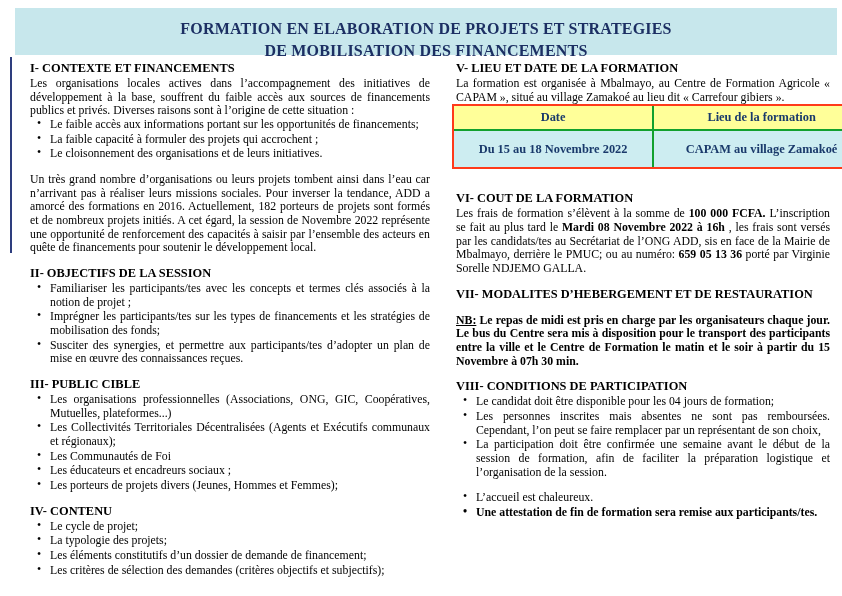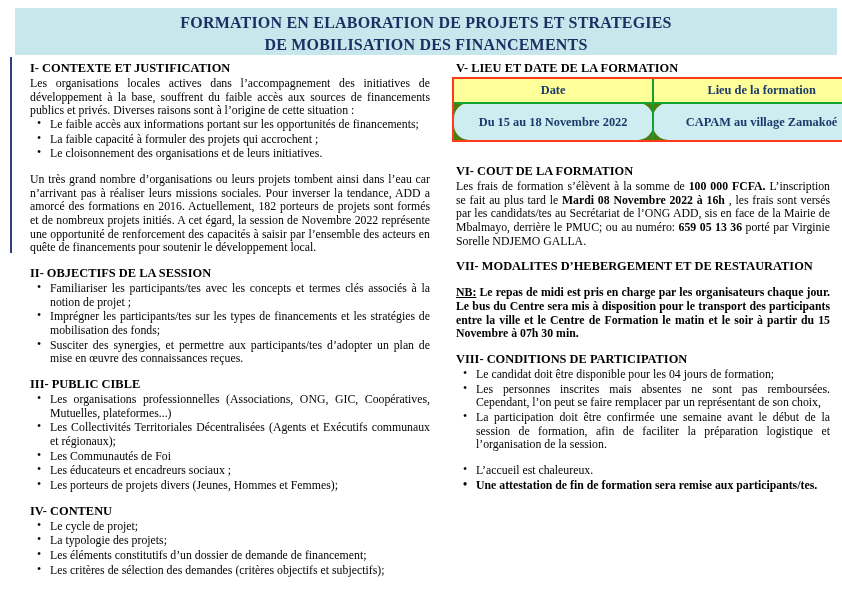--- a/index.html
+++ b/index.html
@@ -11,21 +11,21 @@
     position:relative;
     overflow:hidden;
   }
   .page { position:absolute; inset:0; background:#fff; overflow:hidden; }
 
   .title-band {
     position:absolute; left:15px; top:8px; width:822px; height:47px;
     background:#c7e7ec;
     color:#1c2f63;
     font-weight:bold; font-size:16px; line-height:1.35;
-    text-align:center; padding-top:4px;
+    text-align:center; padding-top:10px;
     letter-spacing:.2px;
   }
 
   .margin-line {
     position:absolute; left:10px; top:57px; width:2px; height:196px;
     background:#2e3e7e;
   }
 
   .columns {
     position:absolute; top:61px; left:30px; right:12px; bottom:0;
@@ -49,21 +49,21 @@
     width:419px; margin:0 0 4px -4px;
     background:#4d7c0f;
   }
   table { border-collapse:collapse; width:100%; table-layout:fixed; }
   th, td {
     border:2px solid #12a02e;
     font-size:12.4px; font-weight:bold; color:#1a3a6b;
     text-align:center; vertical-align:middle;
   }
   th { background:#ffff99; height:24px; }
-  td { background:#cdedf1; height:37px;border-radius:15px; }
+  td { background:#cdedf1; height:37px; }
   th:first-child, td:first-child { border-left:0; width:48%; }
   th:last-child,  td:last-child  { border-right:0; }
   thead th { border-top:0; }
   tbody td { border-bottom:0; }
 
   .nb { font-weight:bold; }
   .nb u { }
 </style>
 </head>
 <body>
@@ -75,21 +75,21 @@
     <div>DE MOBILISATION DES FINANCEMENTS</div>
   </div>
 
   <div class="margin-line"></div>
 
   <div class="columns">
 
     <div class="col-left">
 
       <div class="sec">
-        <h2>I- CONTEXTE ET JUSTIFICATION</h2>
+        <h2>I- CONTEXTE ET FINANCEMENTS</h2>
         <p>Les organisations locales actives dans l’accompagnement des initiatives de développement à la base, souffrent du faible accès aux sources de financements publics et privés. Diverses raisons sont à l’origine de cette situation :</p>
         <ul>
           <li>Le faible accès aux informations portant sur les opportunités de financements;</li>
           <li>La faible capacité à formuler des projets qui accrochent ;</li>
           <li>Le cloisonnement des organisations et de leurs initiatives.</li>
         </ul>
         <div class="gap"></div>
         <p>Un très grand nombre d’organisations ou leurs projets tombent ainsi dans l’eau car n’arrivant pas à réaliser leurs missions sociales. Pour inverser la tendance, ADD a amorcé des formations en 2016. Actuellement, 182 porteurs de projets sont formés et de nombreux projets initiés. A cet égard, la session de Novembre 2022 représente une opportunité de renforcement des capacités à saisir par l’ensemble des acteurs en quête de financements pour soutenir le développement local.</p>
       </div>
 
@@ -122,20 +122,21 @@
           <li>Les critères de sélection des demandes (critères objectifs et subjectifs);</li>
         </ul>
       </div>
 
     </div>
 
     <div class="col-right">
 
       <div class="sec">
         <h2>V- LIEU  ET DATE DE LA FORMATION</h2>
+        <p>La formation est organisée à Mbalmayo, au Centre de Formation Agricole « CAPAM », situé  au village Zamakoé au lieu dit « Carrefour gibiers ».</p>
 
         <div class="tbl-wrap">
           <table>
             <thead>
               <tr>
                 <th>Date</th>
                 <th>Lieu de la formation</th>
               </tr>
             </thead>
             <tbody>

